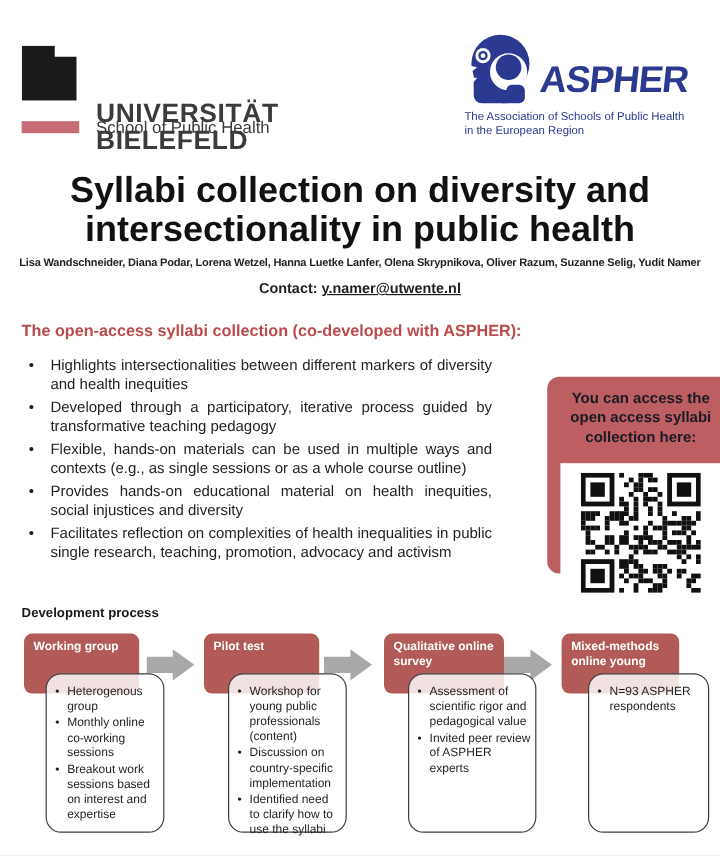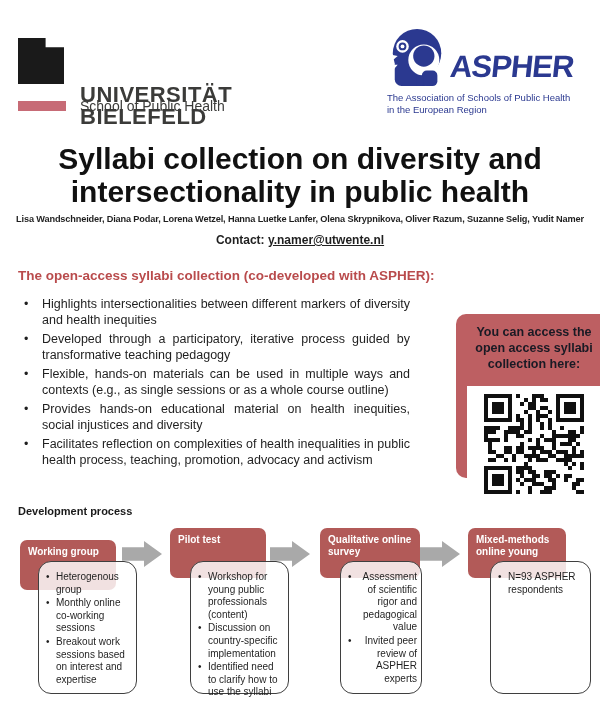--- a/index.html
+++ b/index.html
@@ -43,35 +43,35 @@
               line-height:16px;color:#1a1a24;}
   .qr-panel{position:absolute;left:11px;top:72px;width:134px;height:116px;background:#fff;
             display:flex;align-items:center;justify-content:center;}
 
   
   .proc-label{position:absolute;left:18px;top:505px;font-size:11px;font-weight:bold;color:#1a1a1a;}
   .process{position:absolute;left:0;top:528px;width:600px;height:182px;}
   .rh{position:absolute;top:0;height:50px;background:#b25a58;border-radius:7px;
       padding:6px 8px;box-sizing:border-box;color:#fff;font-size:10px;font-weight:bold;
       line-height:12px;z-index:1;}
-  .rh.s1{left:20px;width:96px;margin-top:12px;}
+  .rh.s1{left:20px;width:96px;}
   .rh.s2{left:170px;width:96px;}
   .rh.s3{left:320px;width:100px;}
   .rh.s4{left:468px;width:98px;}
   .arrow{position:absolute;top:13px;width:40px;height:26px;background:#a9a9a9;
          clip-path:polygon(0 24%,55% 24%,55% 0,100% 50%,55% 100%,55% 76%,0 76%);}
   .arrow.a1{left:122px;}
   .arrow.a2{left:270px;}
   .arrow.a3{left:420px;}
   .wb{position:absolute;top:33px;height:133px;background:rgba(255,255,255,.82);
       border:1px solid #3f3f3f;border-radius:13px;box-sizing:border-box;
       padding:9px 4px 4px 7px;font-size:10px;line-height:12.6px;z-index:2;}
   .wb.w1{left:38px;width:99px;}
   .wb.w2{left:190px;width:99px;}
-  .wb.w3{left:340px;width:82px;text-align:right;}
+  .wb.w3{left:340px;width:107px;}
   .wb.w4{left:490px;width:101px;}
   .wb ul{margin:0;padding:0;list-style:none;}
   .wb li{position:relative;padding-left:10px;margin-bottom:1px;}
   .wb li::before{content:"\2022";position:absolute;left:0;}
 </style>
 </head>
 <body>
 
 <div class="page">
 
@@ -117,21 +117,21 @@
     <span>Contact:</span>
     <a href="#">y.namer@utwente.nl</a>
   </div>
 
   <h2 class="sec-heading">The open-access syllabi collection (co-developed with ASPHER):</h2>
   <ul class="main-bullets">
     <li>Highlights intersectionalities between different markers of diversity and health inequities</li>
     <li>Developed through a participatory, iterative process guided  by transformative teaching pedagogy</li>
     <li>Flexible, hands-on materials can be used in multiple ways and contexts (e.g., as single sessions or as a whole course outline)</li>
     <li>Provides hands-on educational material on health inequities,  social injustices and diversity</li>
-    <li>Facilitates reflection on complexities of health inequalities in public health process, teaching, promotion, advocacy and activism</li>
+    <li>Facilitates reflection on complexities of health inequalities in public single research, teaching, promotion, advocacy and activism</li>
   </ul>
 
   <aside class="qr-box">
     <div class="qr-caption">You can access the open access syllabi collection here:</div>
     <div class="qr-panel">
       <svg id="qr-svg" viewBox="0 0 100 100" width="100" height="100">
           <rect x="0" y="0" width="28" height="28" fill="#101010"></rect>
           <rect x="4" y="4" width="20" height="20" fill="#ffffff"></rect>
           <rect x="8" y="8" width="12" height="12" fill="#101010"></rect>
           <rect x="72" y="0" width="28" height="28" fill="#101010"></rect>

